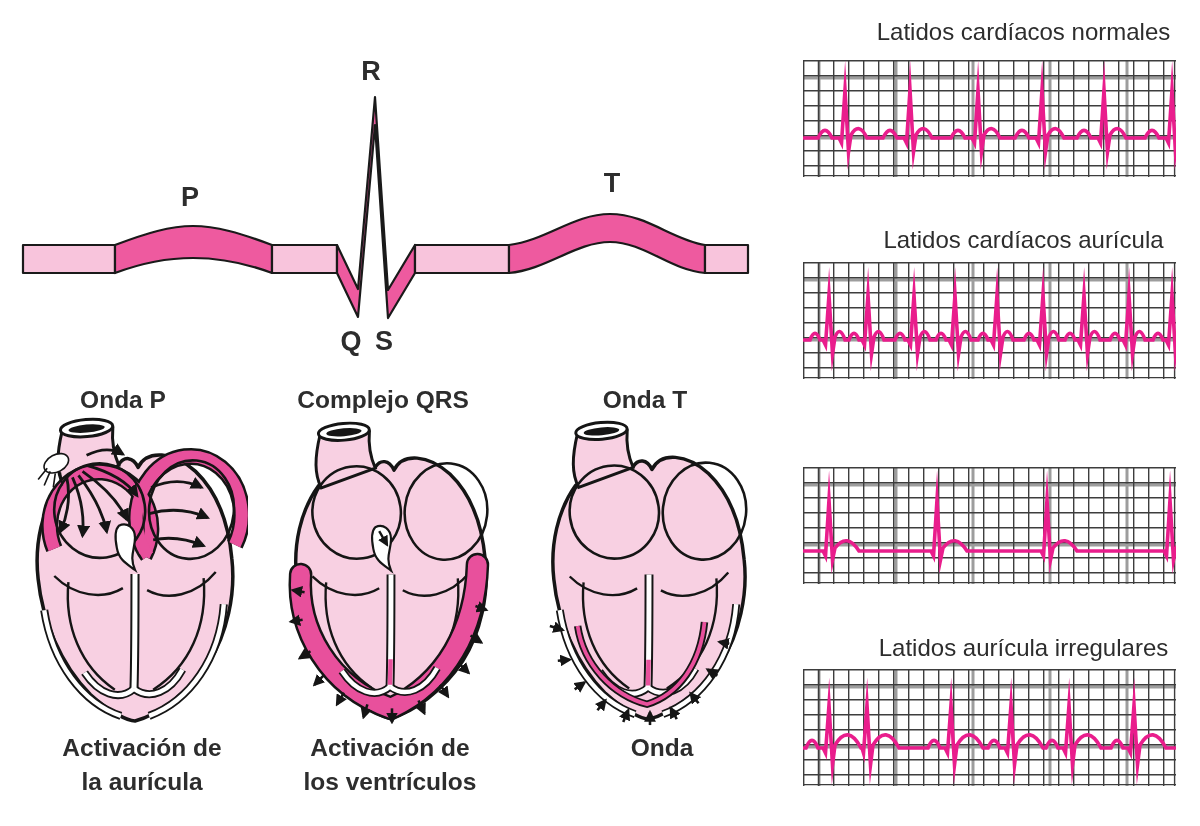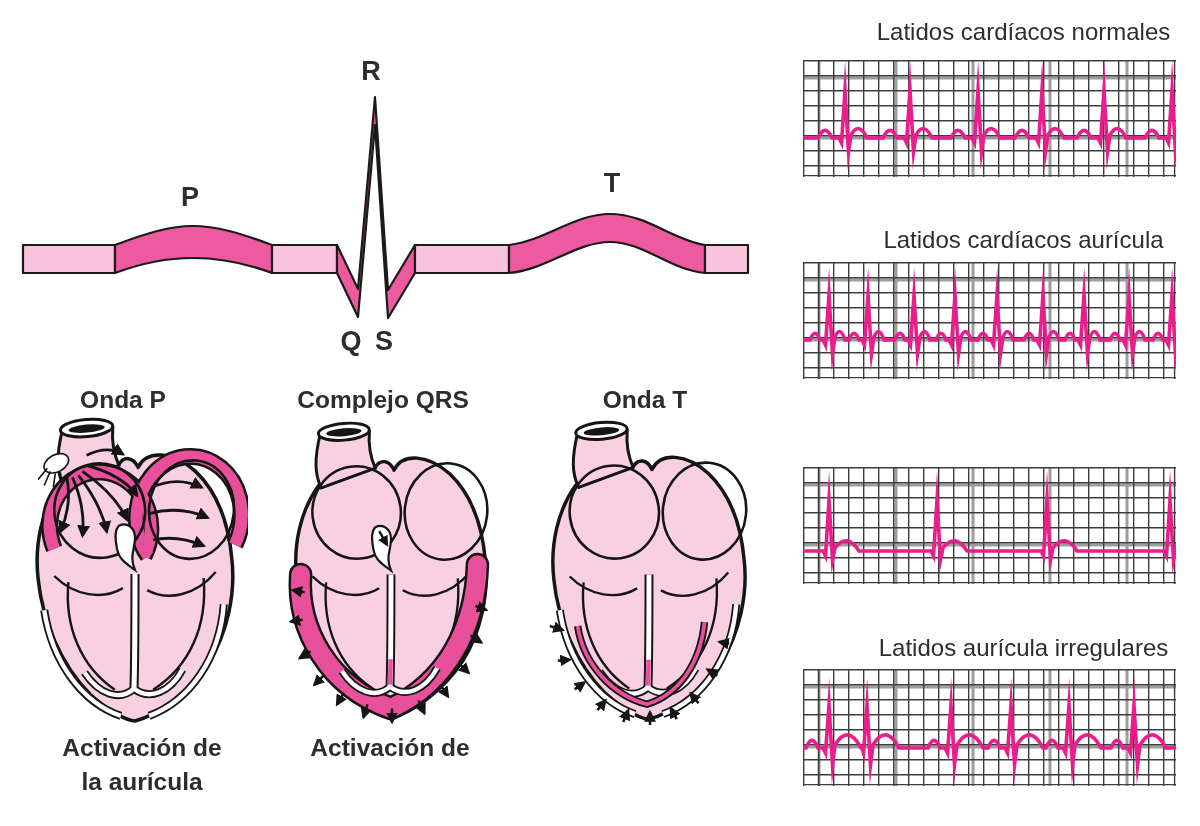--- a/index.html
+++ b/index.html
@@ -169,22 +169,24 @@
         <line x1="193" y1="230" x2="183" y2="228" stroke="#151515" stroke-width="2.6" marker-end="url(#ah2)"></line>
       </svg>
     </div>
 
   <div class="hcap" style="left:-8px;top:731px">
     <span class="cline">Activación de</span>
     <span class="cline">la aurícula</span>
   </div>
   <div class="hcap" style="left:240px;top:731px">
     <span class="cline">Activación de</span>
+    <span class="cline">los ventrículos</span>
   </div>
   <div class="hcap" style="left:512px;top:731px">
+    <span class="cline">Onda</span>
   </div>
 
   <div class="stitle" style="top:18px">Latidos cardíacos normales</div>
   <div class="host strip-host" style="left:803px;top:60px;width:373px;height:117px">
       <svg viewBox="0 0 373 117" width="100%" height="100%">
         <rect x="0" y="0" width="373" height="117" fill="#fff"></rect>
         <line x1="16" y1="0" x2="16" y2="117" stroke="#9d9d9d" stroke-width="3"></line>
         <line x1="93" y1="0" x2="93" y2="117" stroke="#9d9d9d" stroke-width="3"></line>
         <line x1="170" y1="0" x2="170" y2="117" stroke="#9d9d9d" stroke-width="3"></line>
         <line x1="247" y1="0" x2="247" y2="117" stroke="#9d9d9d" stroke-width="3"></line>

